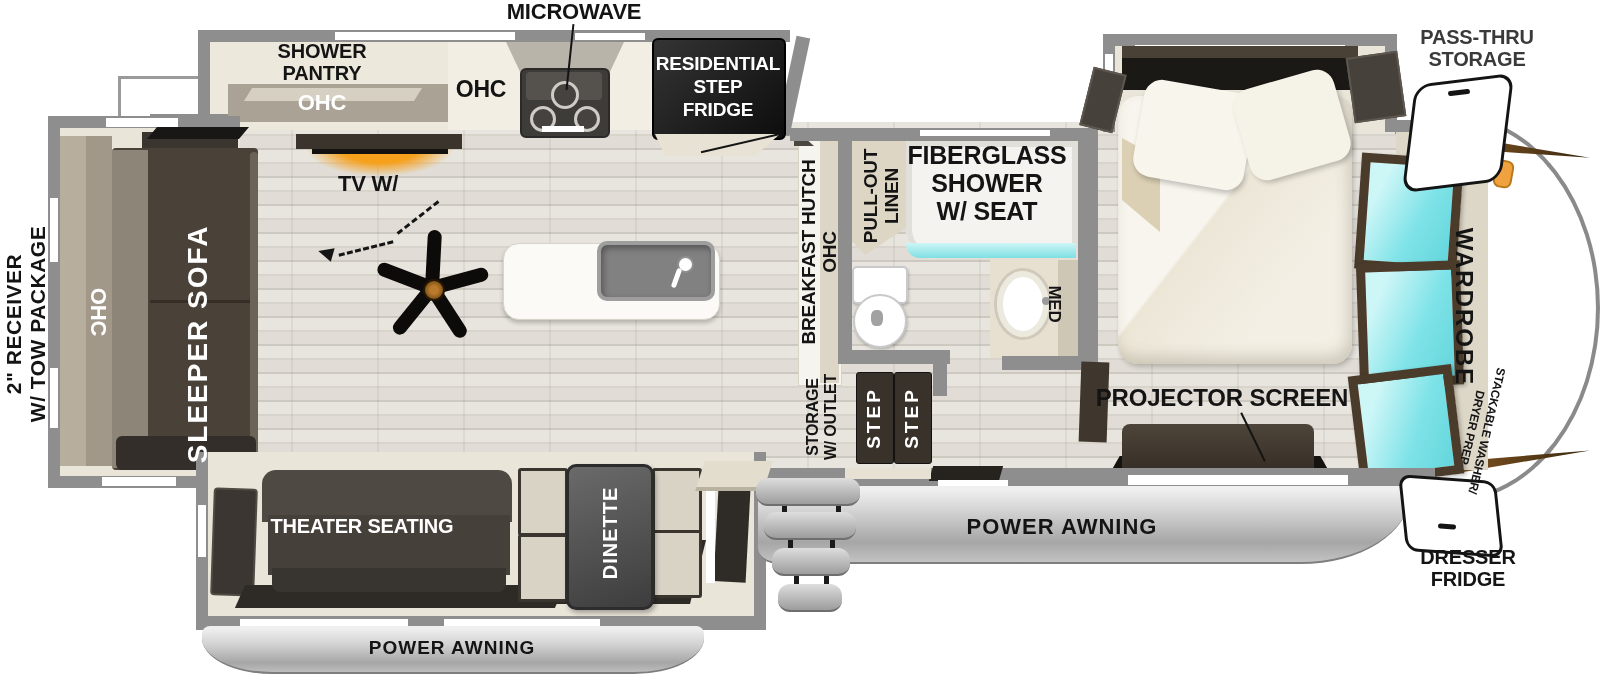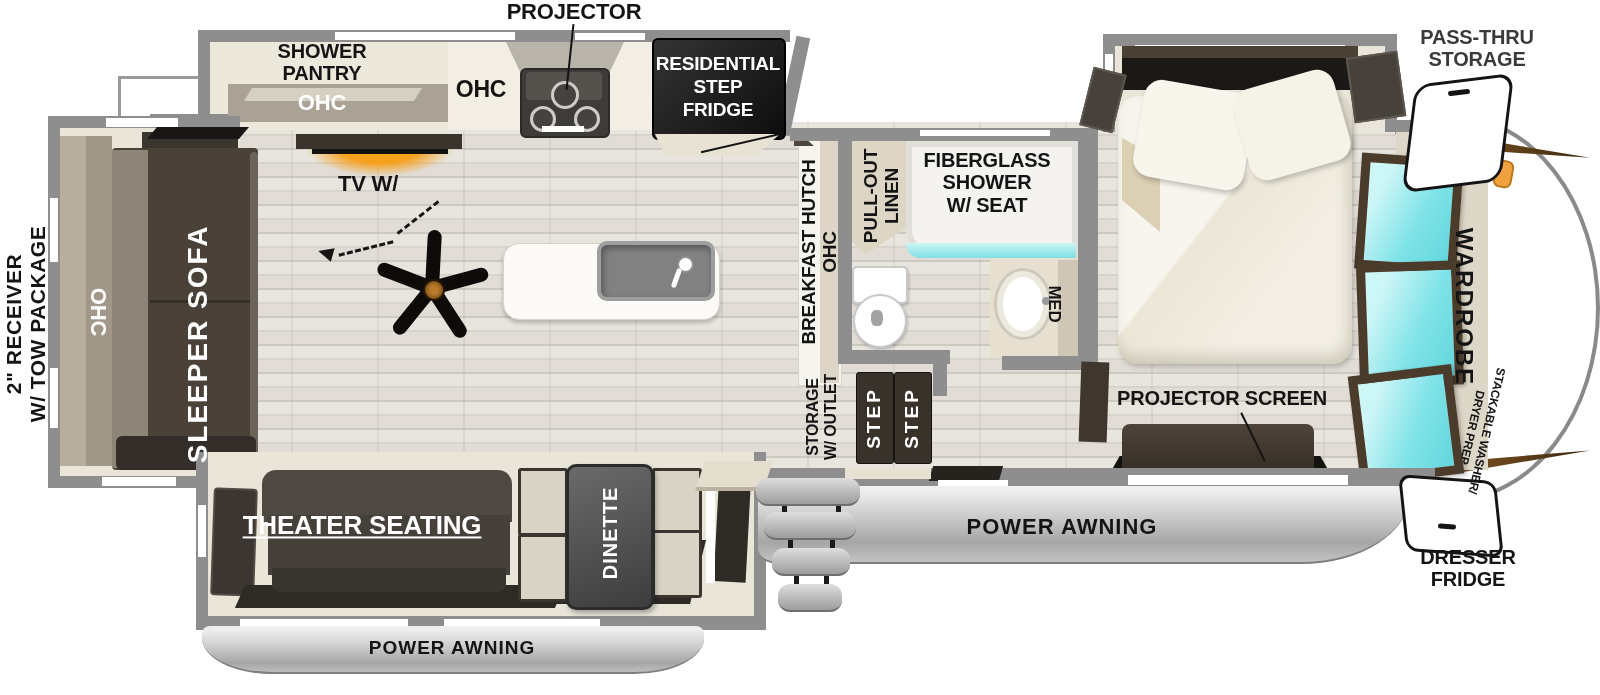--- a/index.html
+++ b/index.html
@@ -186,21 +186,21 @@
   <div class="a" style="left:756px;top:478px;width:104px;height:26px;background:linear-gradient(180deg,#dedede,#9d9d9d);border-radius:12px;border-bottom:2px solid #6f6f6f;"></div>
   <div class="a" style="left:764px;top:512px;width:92px;height:26px;background:linear-gradient(180deg,#dedede,#9d9d9d);border-radius:12px;border-bottom:2px solid #6f6f6f;"></div>
   <div class="a" style="left:772px;top:548px;width:78px;height:26px;background:linear-gradient(180deg,#dedede,#9d9d9d);border-radius:12px;border-bottom:2px solid #6f6f6f;"></div>
   <div class="a" style="left:778px;top:584px;width:64px;height:26px;background:linear-gradient(180deg,#dedede,#9d9d9d);border-radius:12px;border-bottom:2px solid #6f6f6f;"></div>
 
   <div class="a" style="left:1408px;top:80px;width:94px;height:100px;border:3px solid #141414;border-radius:16px;transform:rotate(-7deg) skewX(-14deg);background:#fff;"></div>
   <div class="a" style="left:1448px;top:90px;width:22px;height:5px;background:#141414;border-radius:3px;transform:rotate(-7deg);"></div>
   <div class="a" style="left:1402px;top:478px;width:92px;height:70px;border:3px solid #141414;border-radius:12px;transform:rotate(4deg) skewX(10deg);background:#fff;"></div>
   <div class="a" style="left:1438px;top:524px;width:18px;height:5px;background:#141414;border-radius:3px;transform:rotate(4deg);"></div>
 
-  <div class="lbl" style="left:574px;top:12px;font-size:22px;">PROJECTOR</div>
+  <div class="lbl" style="left:574px;top:12px;font-size:22px;">MICROWAVE</div>
   <div class="lbl" style="left:322px;top:62px;font-size:20px;">
     <div>SHOWER</div>
     <div>PANTRY</div>
   </div>
   <div class="lbl wt" style="left:322px;top:103px;font-size:22px;">OHC</div>
   <div class="lbl" style="left:481px;top:90px;font-size:23px;">OHC</div>
   <div class="lbl wt" style="left:718px;top:87px;font-size:19px;line-height:1.2;">
     <div>RESIDENTIAL</div>
     <div>STEP</div>
     <div>FRIDGE</div>
@@ -215,46 +215,46 @@
     <div>W/ TOW PACKAGE</div>
   </div>
   <div class="lbl rm90" style="left:819px;top:252px;font-size:19px;">
     <div>BREAKFAST HUTCH</div>
     <div>OHC</div>
   </div>
   <div class="lbl rm90" style="left:881px;top:196px;font-size:19px;">
     <div>PULL-OUT</div>
     <div>LINEN</div>
   </div>
-  <div class="lbl" style="left:987px;top:183px;font-size:20px;text-align:center;">
+  <div class="lbl" style="left:987px;top:183px;font-size:25px;text-align:center;">
     <div>FIBERGLASS</div>
     <div>SHOWER</div>
     <div>W/ SEAT</div>
   </div>
   <div class="lbl r90" style="left:1054px;top:304px;font-size:17px;">MED</div>
   <div class="lbl rm90" style="left:822px;top:417px;font-size:16px;">
     <div>STORAGE</div>
     <div>W/ OUTLET</div>
   </div>
   <div class="lbl wt rm90" style="left:874px;top:418px;font-size:19px;letter-spacing:3px;">STEP</div>
   <div class="lbl wt rm90" style="left:912px;top:418px;font-size:19px;letter-spacing:3px;">STEP</div>
-  <div class="lbl" style="left:1222px;top:398px;font-size:20px;">
+  <div class="lbl" style="left:1222px;top:398px;font-size:24px;">
     <div>PROJECTOR SCREEN</div>
   </div>
   <div class="lbl" style="left:1477px;top:48px;font-size:20px;color:#3a3a3a;">
     <div>PASS-THRU</div>
     <div>STORAGE</div>
   </div>
   <div class="lbl r90" style="left:1464px;top:307px;font-size:24px;letter-spacing:2px;">WARDROBE</div>
   <div class="lbl r103" style="left:1479px;top:429px;font-size:12px;line-height:1.25;">
     <div>STACKABLE WASHER/</div>
     <div>DRYER PREP</div>
   </div>
   <div class="lbl" style="left:1468px;top:568px;font-size:20px;">
     <div>DRESSER</div>
     <div>FRIDGE</div>
   </div>
   <div class="lbl" style="left:1062px;top:527px;font-size:22px;letter-spacing:1px;">POWER AWNING</div>
   <div class="lbl" style="left:452px;top:648px;font-size:19px;letter-spacing:1px;">POWER AWNING</div>
-  <div class="lbl wt" style="left:362px;top:526px;font-size:26px;text-decoration:underline;">THEATER SEATING</div>
+  <div class="lbl wt" style="left:362px;top:526px;font-size:20px;">THEATER SEATING</div>
   <div class="lbl wt rm90" style="left:610px;top:533px;font-size:20px;letter-spacing:1px;">DINETTE</div>
 
 </div>
 
 </body></html>

